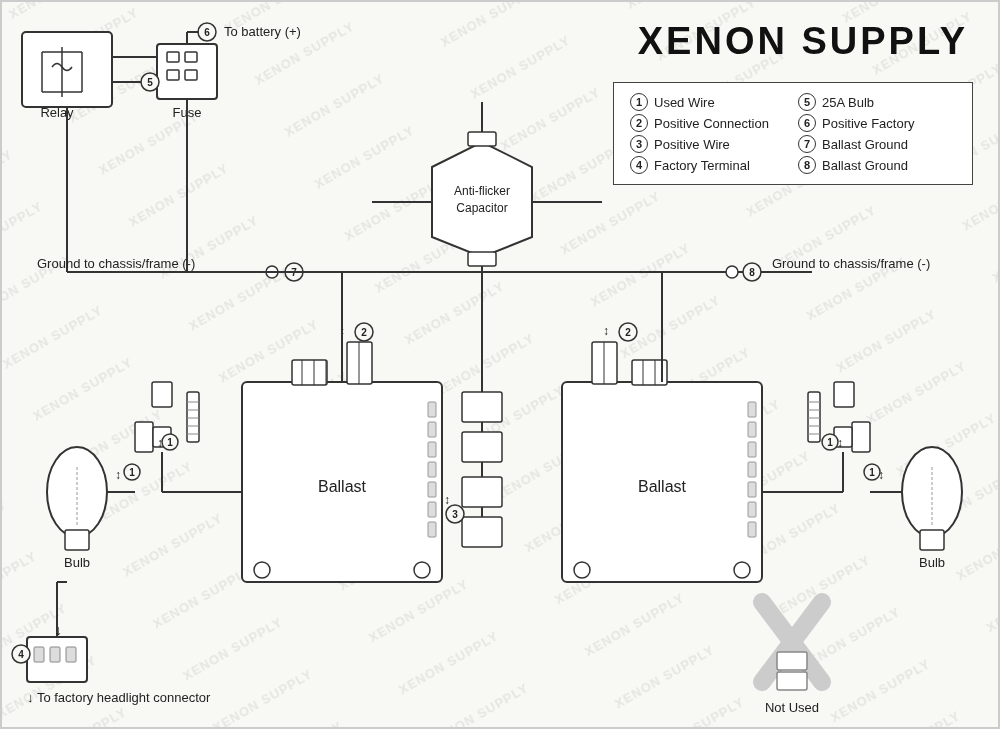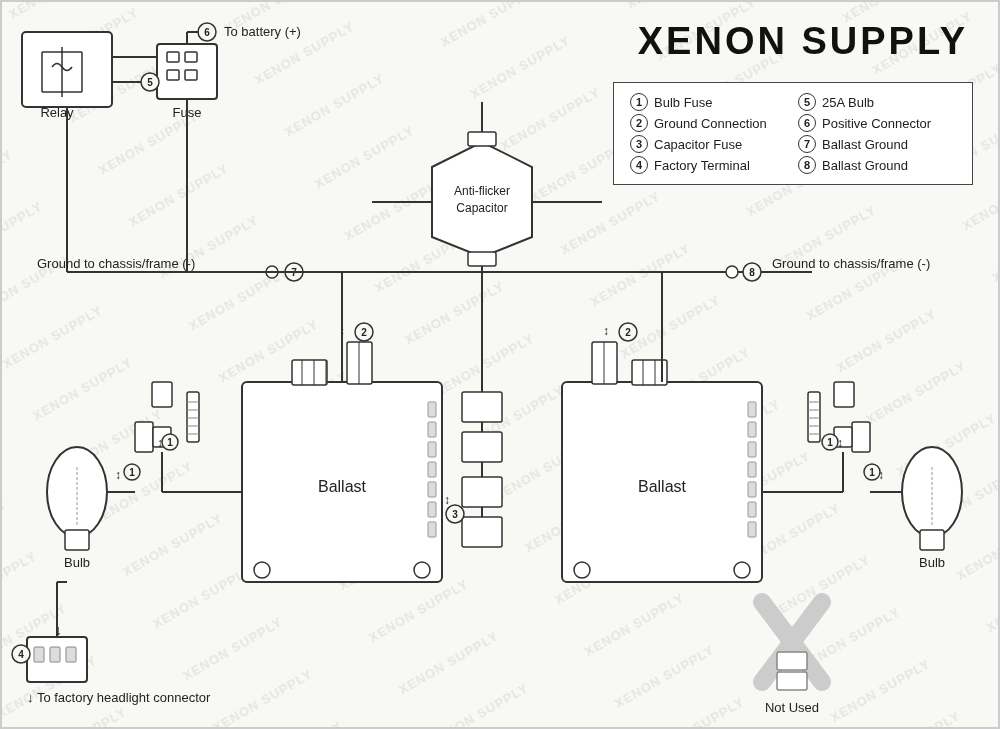--- a/index.html
+++ b/index.html
@@ -105,39 +105,39 @@
     </svg>
   </div>
 
   <div class="brand-logo">XENON SUPPLY</div>
 
   <div class="legend-box">
     <div class="legend-grid">
 
       <div class="legend-item">
         <div class="legend-num">1</div>
-        <span>Bulb Fuse</span>
+        <span>Used Wire</span>
       </div>
       <div class="legend-item">
         <div class="legend-num">5</div>
         <span>25A Bulb</span>
       </div>
 
       <div class="legend-item">
         <div class="legend-num">2</div>
-        <span>Ground Connection</span>
+        <span>Positive Connection</span>
       </div>
       <div class="legend-item">
         <div class="legend-num">6</div>
-        <span>Positive Connector</span>
+        <span>Positive Factory</span>
       </div>
 
       <div class="legend-item">
         <div class="legend-num">3</div>
-        <span>Capacitor Fuse</span>
+        <span>Positive Wire</span>
       </div>
       <div class="legend-item">
         <div class="legend-num">7</div>
         <span>Ballast Ground</span>
       </div>
 
       <div class="legend-item">
         <div class="legend-num">4</div>
         <span>Factory Terminal</span>
       </div>

